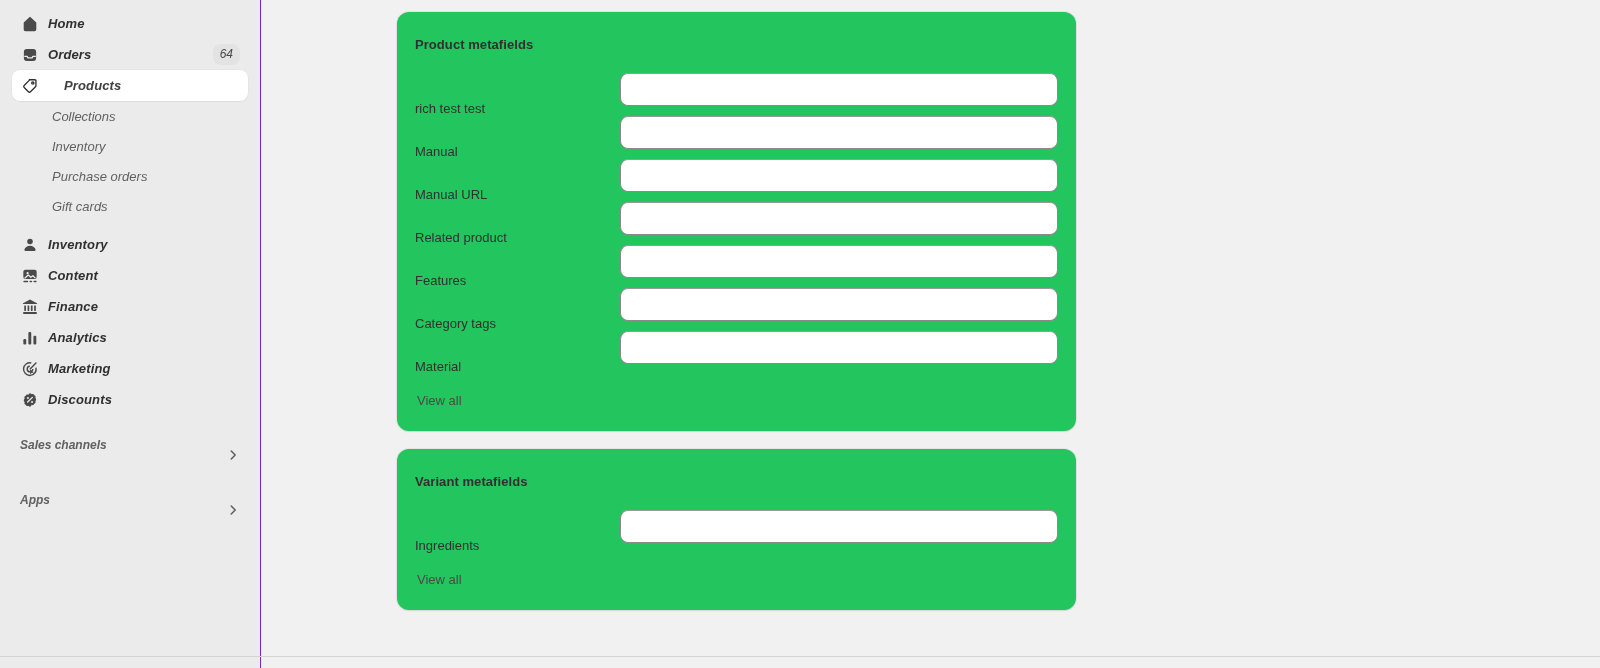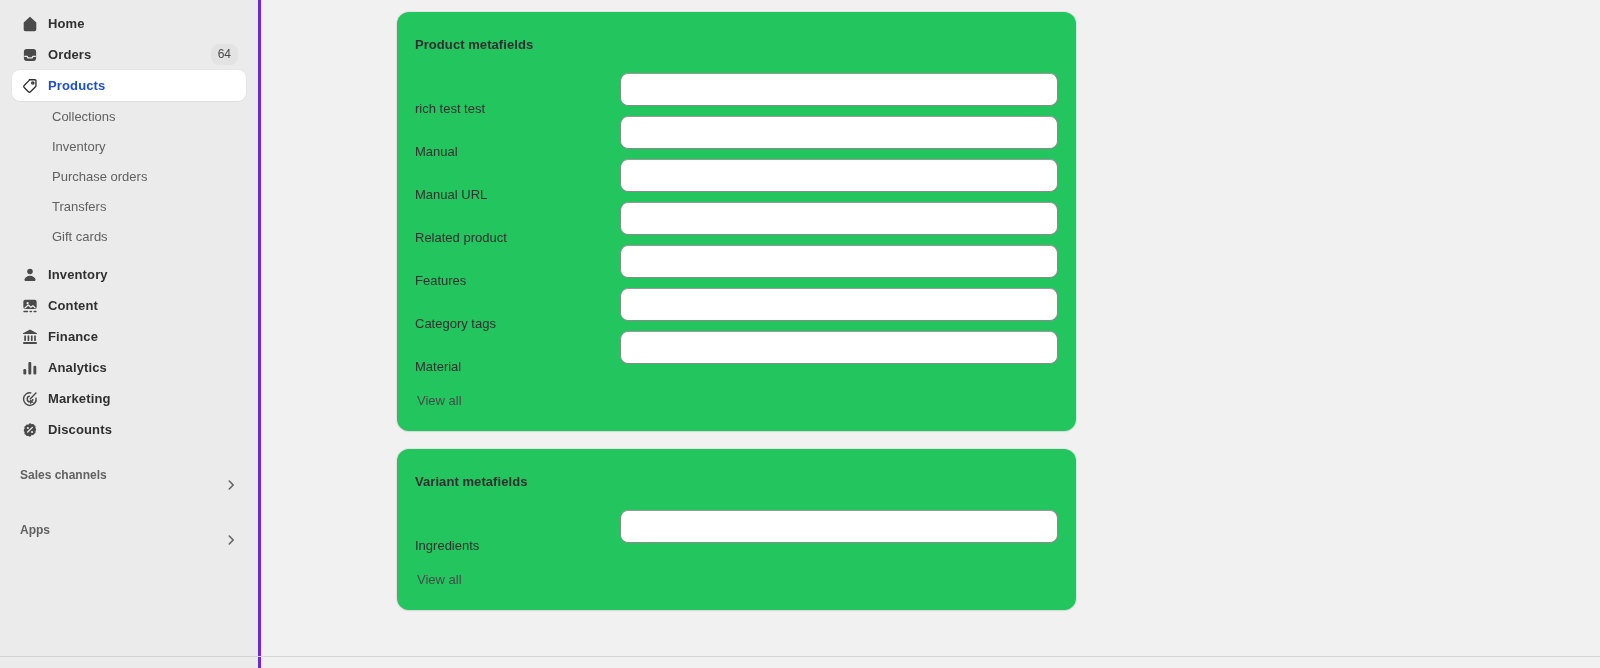--- a/index.html
+++ b/index.html
@@ -17,24 +17,25 @@
     width: 1600px;
     height: 668px;
     position: relative;
   }
 
   
   .sidebar {
     width: 261px;
     height: 668px;
     background: #ebebeb;
-    border-right: 3px solid #6d28d9;
+    border-right: 1px solid #6d28d9;
     padding-top: 4px;
     flex: 0 0 261px;
     position: relative;
+    font-style: italic;
   }
 
   .nav-item {
     height: 31px;
     margin: 0 12px;
     padding: 0 8px;
     display: flex;
     align-items: center;
     border-radius: 8px;
     cursor: pointer;
@@ -55,21 +56,21 @@
     font-size: 13px;
     color: #303030;
     font-weight: 600;
     letter-spacing: 0.01em;
     line-height: 1;
   }
   .nav-item.active {
     background: #ffffff;
     box-shadow: 0 1px 1px rgba(0,0,0,0.04), 0 0 0 0.5px rgba(0,0,0,0.04);
   }
-  .nav-item.active .label { color: #1d4ed8; font-weight: 650; }
+  .nav-item.active .label { color: #404040; font-weight: 650; margin-left: 16px; }
   .nav-item.active .ico { color: #303030; }
 
   .badge {
     margin-left: auto;
     background: #e3e3e3;
     color: #4a4a4a;
     font-size: 12px;
     line-height: 1;
     padding: 4px 7px 5px;
     border-radius: 8px;
@@ -246,23 +247,20 @@
     <div class="sub-item">
       <span class="label">Collections</span>
     </div>
     <div class="sub-item">
       <span class="label">Inventory</span>
     </div>
     <div class="sub-item">
       <span class="label">Purchase orders</span>
     </div>
     <div class="sub-item">
-      <span class="label">Transfers</span>
-    </div>
-    <div class="sub-item">
       <span class="label">Gift cards</span>
     </div>
 
     <div class="spacer-8"></div>
 
     <div class="nav-item">
       <span class="ico">
         <svg width="18" height="18" viewBox="0 0 20 20" fill="currentColor">
           <circle cx="10" cy="6.1" r="3.1"></circle>
           <path d="M10 10.8c-3.2 0-5.6 1.9-6.2 4.3-.2.9.5 1.7 1.4 1.7h9.6c.9 0 1.6-.8 1.4-1.7-.6-2.4-3-4.3-6.2-4.3Z"></path>

